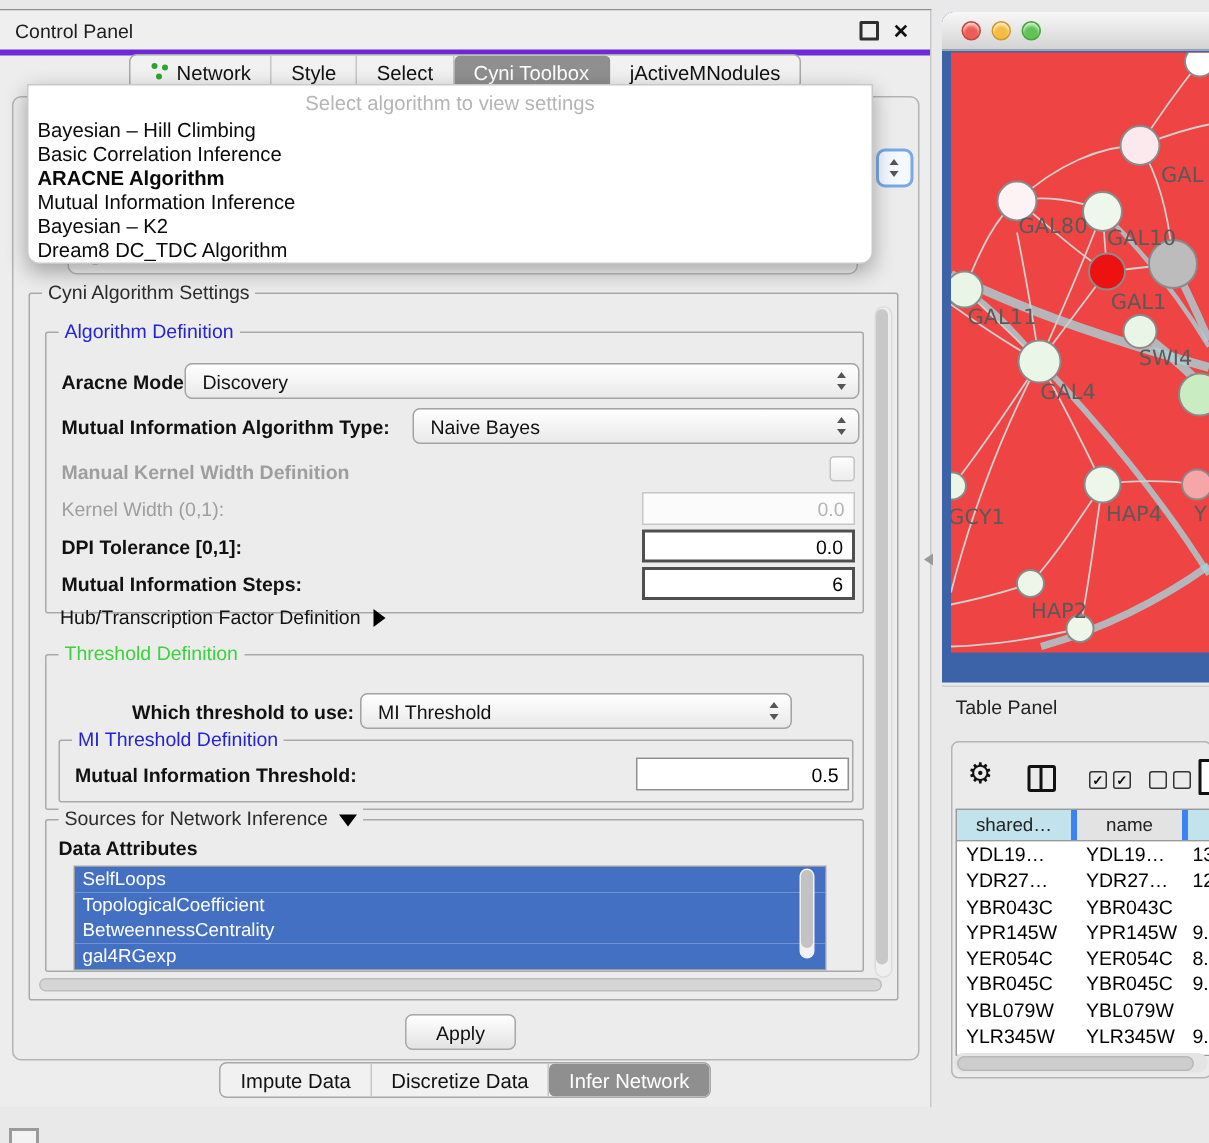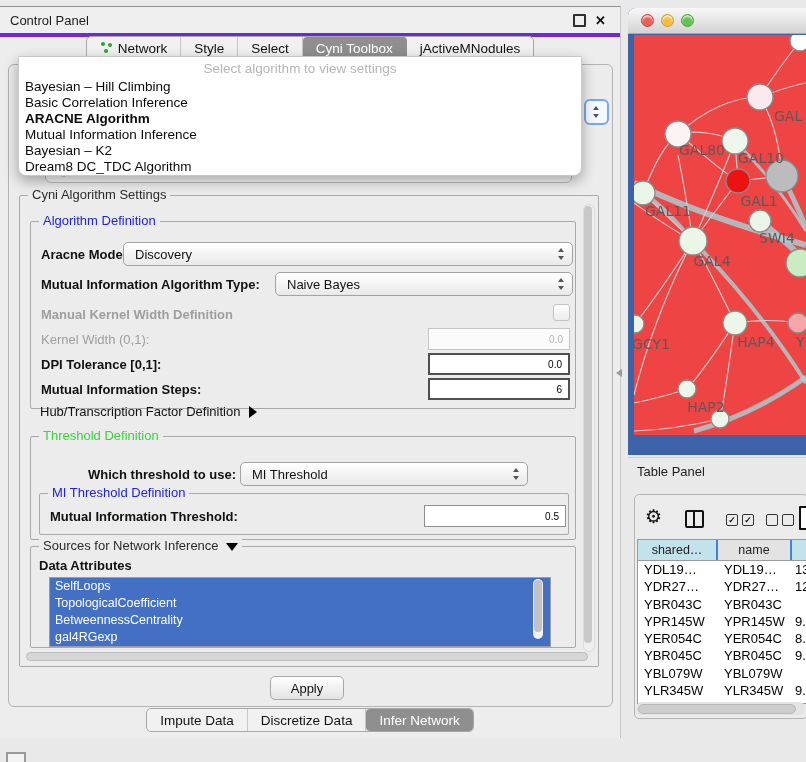--- a/index.html
+++ b/index.html
@@ -26,21 +26,21 @@
   .legend{position:absolute;top:-9px;left:8px;background:#ececec;padding:0 4px;font-size:13px;white-space:nowrap;}
   .legend.dark{color:#2b2b2b;}
   .legend.blue{color:#2323d6;}
   .legend.green{color:#3bd23b;}
   .lbl{position:absolute;font-size:13px;font-weight:bold;color:#111;white-space:nowrap;line-height:1;}
   .lbl.dis{color:#9e9e9e;}
   .combo{position:absolute;border:1px solid #a3a3a3;border-radius:5px;background:linear-gradient(#ffffff,#e9e9e9);box-shadow:inset 0 1px 0 #fff;display:flex;align-items:center;font-size:13px;color:#111;padding:0 22px 0 11px;box-sizing:border-box;}
   .arrows{position:absolute;right:7px;top:50%;margin-top:-6px;width:7px;height:12px;}
   .arrows::before{content:"";position:absolute;top:0;left:0;border-left:3.5px solid transparent;border-right:3.5px solid transparent;border-bottom:4px solid #555;}
   .arrows::after{content:"";position:absolute;bottom:0;left:0;border-left:3.5px solid transparent;border-right:3.5px solid transparent;border-top:4px solid #555;}
-  .num{position:absolute;text-align:right;font-size:10px;padding:0 6px;border:2px solid #4f4f4f;background:#fff;color:#000;font-family:"Liberation Sans",sans-serif;box-sizing:border-box;}
+  .num{position:absolute;text-align:right;font-size:13px;padding:0 6px;border:2px solid #4f4f4f;background:#fff;color:#000;font-family:"Liberation Sans",sans-serif;box-sizing:border-box;}
   .num.dis{border:1px solid #c6c6c6;color:#b4b4b4;background:#fbfbfb;}
   .checkbox{position:absolute;width:15px;height:15px;border:1px solid #c3c3c3;border-radius:3px;background:linear-gradient(#fdfdfd,#ededed);}
   .tri-right{display:inline-block;width:0;height:0;border-top:6px solid transparent;border-bottom:6px solid transparent;border-left:8px solid #000;margin-left:9px;vertical-align:-2px;}
   .tri-down{display:inline-block;width:0;height:0;border-left:6px solid transparent;border-right:6px solid transparent;border-top:8px solid #000;margin-left:7px;vertical-align:-1px;}
   .hub-row{position:absolute;font-size:13px;color:#111;white-space:nowrap;}
   
   .src-list{position:absolute;background:#fff;border:1px solid #9c9c9c;overflow:hidden;}
   .src-item{background:#4470c4;color:#fff;font-size:12.5px;line-height:17px;padding-left:5px;white-space:nowrap;}
   .list-vscroll{position:absolute;right:2px;top:2px;width:10px;height:60px;background:#f2f2f2;border-radius:5px;}
   .list-vscroll .thumb{position:absolute;left:1px;top:1px;width:8px;height:52px;background:#c2c2c2;border-radius:4px;}
@@ -75,21 +75,21 @@
   .table-strip span{font-size:13px;color:#222;padding-left:9px;}
   #table-window{position:absolute;left:634px;top:494px;width:172px;height:223px;background:#ebebeb;border:1px solid #b5b5b5;border-radius:5px;overflow:hidden;}
   .gear-ic{position:absolute;left:10px;top:12px;font-size:19px;color:#111;line-height:1;}
   .col-ic{position:absolute;left:50px;top:15px;width:15px;height:14px;border:2px solid #111;border-radius:2px;}
   .col-ic::after{content:"";position:absolute;left:6px;top:0;width:2px;height:14px;background:#111;}
   .cb-pair{position:absolute;top:19px;display:flex;gap:4px;}
   .cb{width:10px;height:10px;border:1.5px solid #333;border-radius:2px;font-size:9px;line-height:10px;text-align:center;color:#111;font-weight:bold;}
   .doc-ic{position:absolute;left:164px;top:11px;width:16px;height:20px;border:2px solid #111;border-radius:1px;background:#fff;}
   .ttable{position:absolute;left:2px;top:44px;width:169px;border:1px solid #9a9a9a;background:#fff;}
   .thead{display:flex;height:20px;border-bottom:1px solid #9a9a9a;}
-  .th{font-size:12.5px;color:#222;display:flex;align-items:center;justify-content:center;border-right:2px solid #3b82f6;box-sizing:border-box;}
+  .th{font-size:12.5px;color:#222;display:flex;align-items:center;justify-content:center;border-right:4px solid #3b82f6;box-sizing:border-box;}
   .th.c0{width:80px;background:#c2e2ec;}
   .th.c1{width:74px;background:#e3e3e3;}
   .th.c2{flex:1;background:#c2e2ec;border-right:none;}
   .tbody{height:142px;overflow:hidden;}
   .tr{display:flex;height:17.3px;background:#fff;}
   .td{font-size:13px;color:#000;white-space:nowrap;overflow:hidden;box-sizing:border-box;padding-left:6px;line-height:17.3px;}
   .td.c0{width:80px;}
   .td.c1{width:74px;}
   .td.c2{flex:1;padding-left:3px;}
   .t-hscroll{position:absolute;left:1px;top:207px;width:169px;height:13px;background:#e4e4e4;border-radius:6px;}

